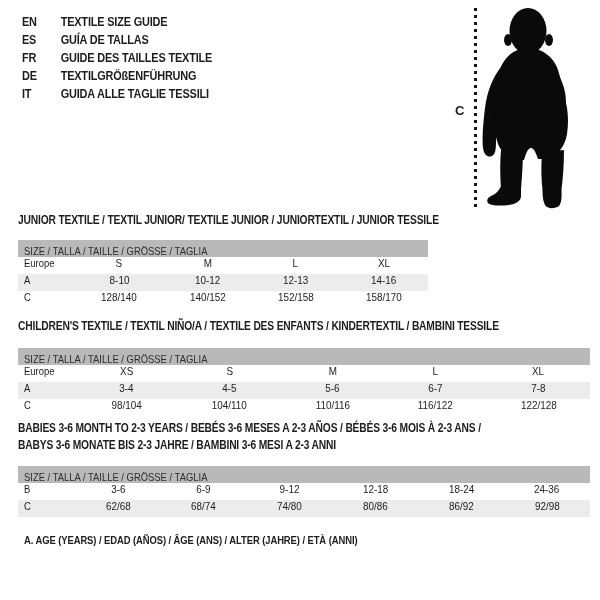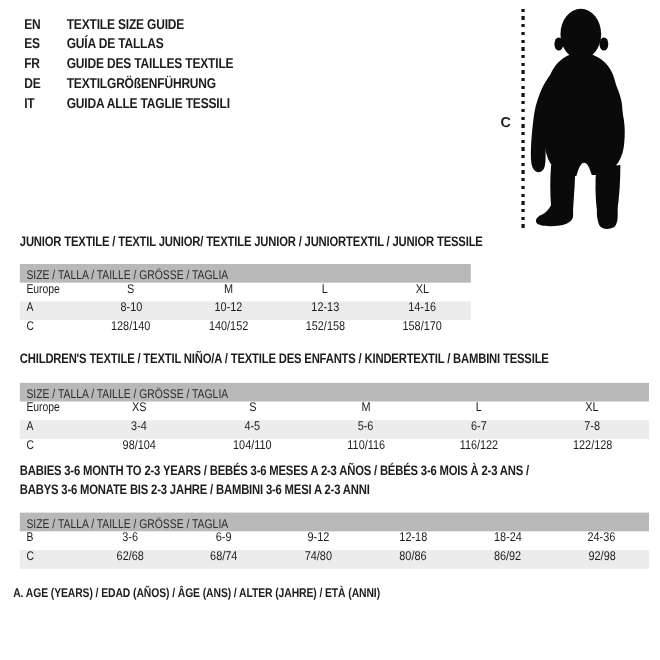--- a/index.html
+++ b/index.html
@@ -38,21 +38,21 @@
   #table-1{left:18px;top:348px;width:572px;}
   #table-2{left:18px;top:466px;width:572px;}
   .t-head{height:17px;background:#b9b9b9;display:flex;align-items:flex-end;
           padding-left:6px;font-size:11.5px;color:#2d2d2d;}
   .t-row{display:flex;height:17px;align-items:flex-start;font-size:11.5px;}
   .t-row.shaded{background:#ececec;}
   .t-label{width:51px;flex:0 0 51px;padding-left:6px;}
   .t-cell{flex:1;text-align:center;}
 
   
-  #legend{left:12px;top:532px;text-decoration:underline;}
+  #legend{left:24px;top:532px;text-decoration:underline;}
   .legend-line{font-weight:bold;font-size:11.5px;line-height:17.4px;letter-spacing:-0.1px;}
 </style>
 </head>
 <body>
 
 <div id="lang-block" class="abs">
   <div class="lang-row">
     <span class="lang-code">EN</span>
     <span class="lang-label">TEXTILE SIZE GUIDE</span>
   </div>

